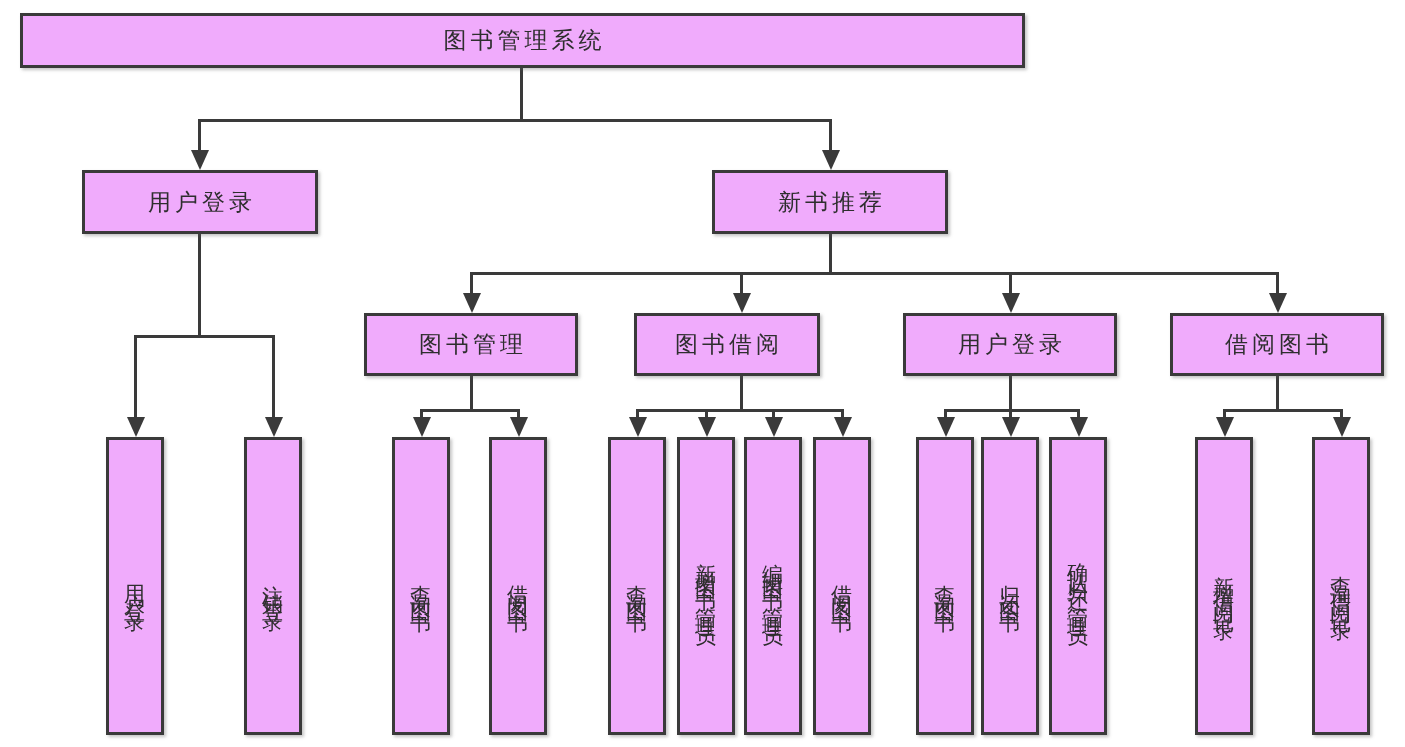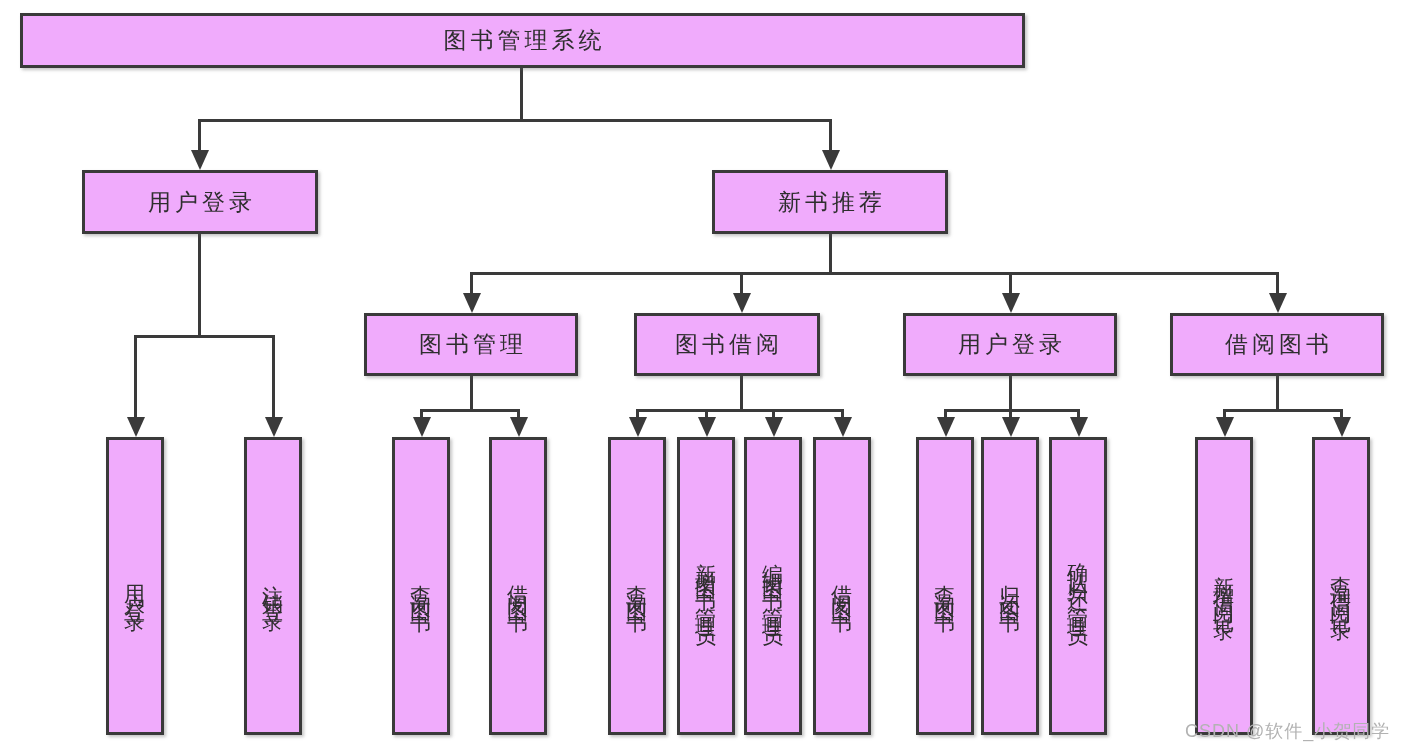--- a/index.html
+++ b/index.html
@@ -185,15 +185,14 @@
     <span class="vlabel">确认归还（管理员）</span>
   </div>
 
   <div class="box vbox" style="left:1195px; top:437px; width:58px; height:298px;">
     <span class="vlabel">新增借阅记录</span>
   </div>
   <div class="box vbox" style="left:1312px; top:437px; width:58px; height:298px;">
     <span class="vlabel">查询借阅记录</span>
   </div>
 
-  <div class="watermark">CSDN @软件_小贺同学</div>
 
 </div>
 
 </body></html>

